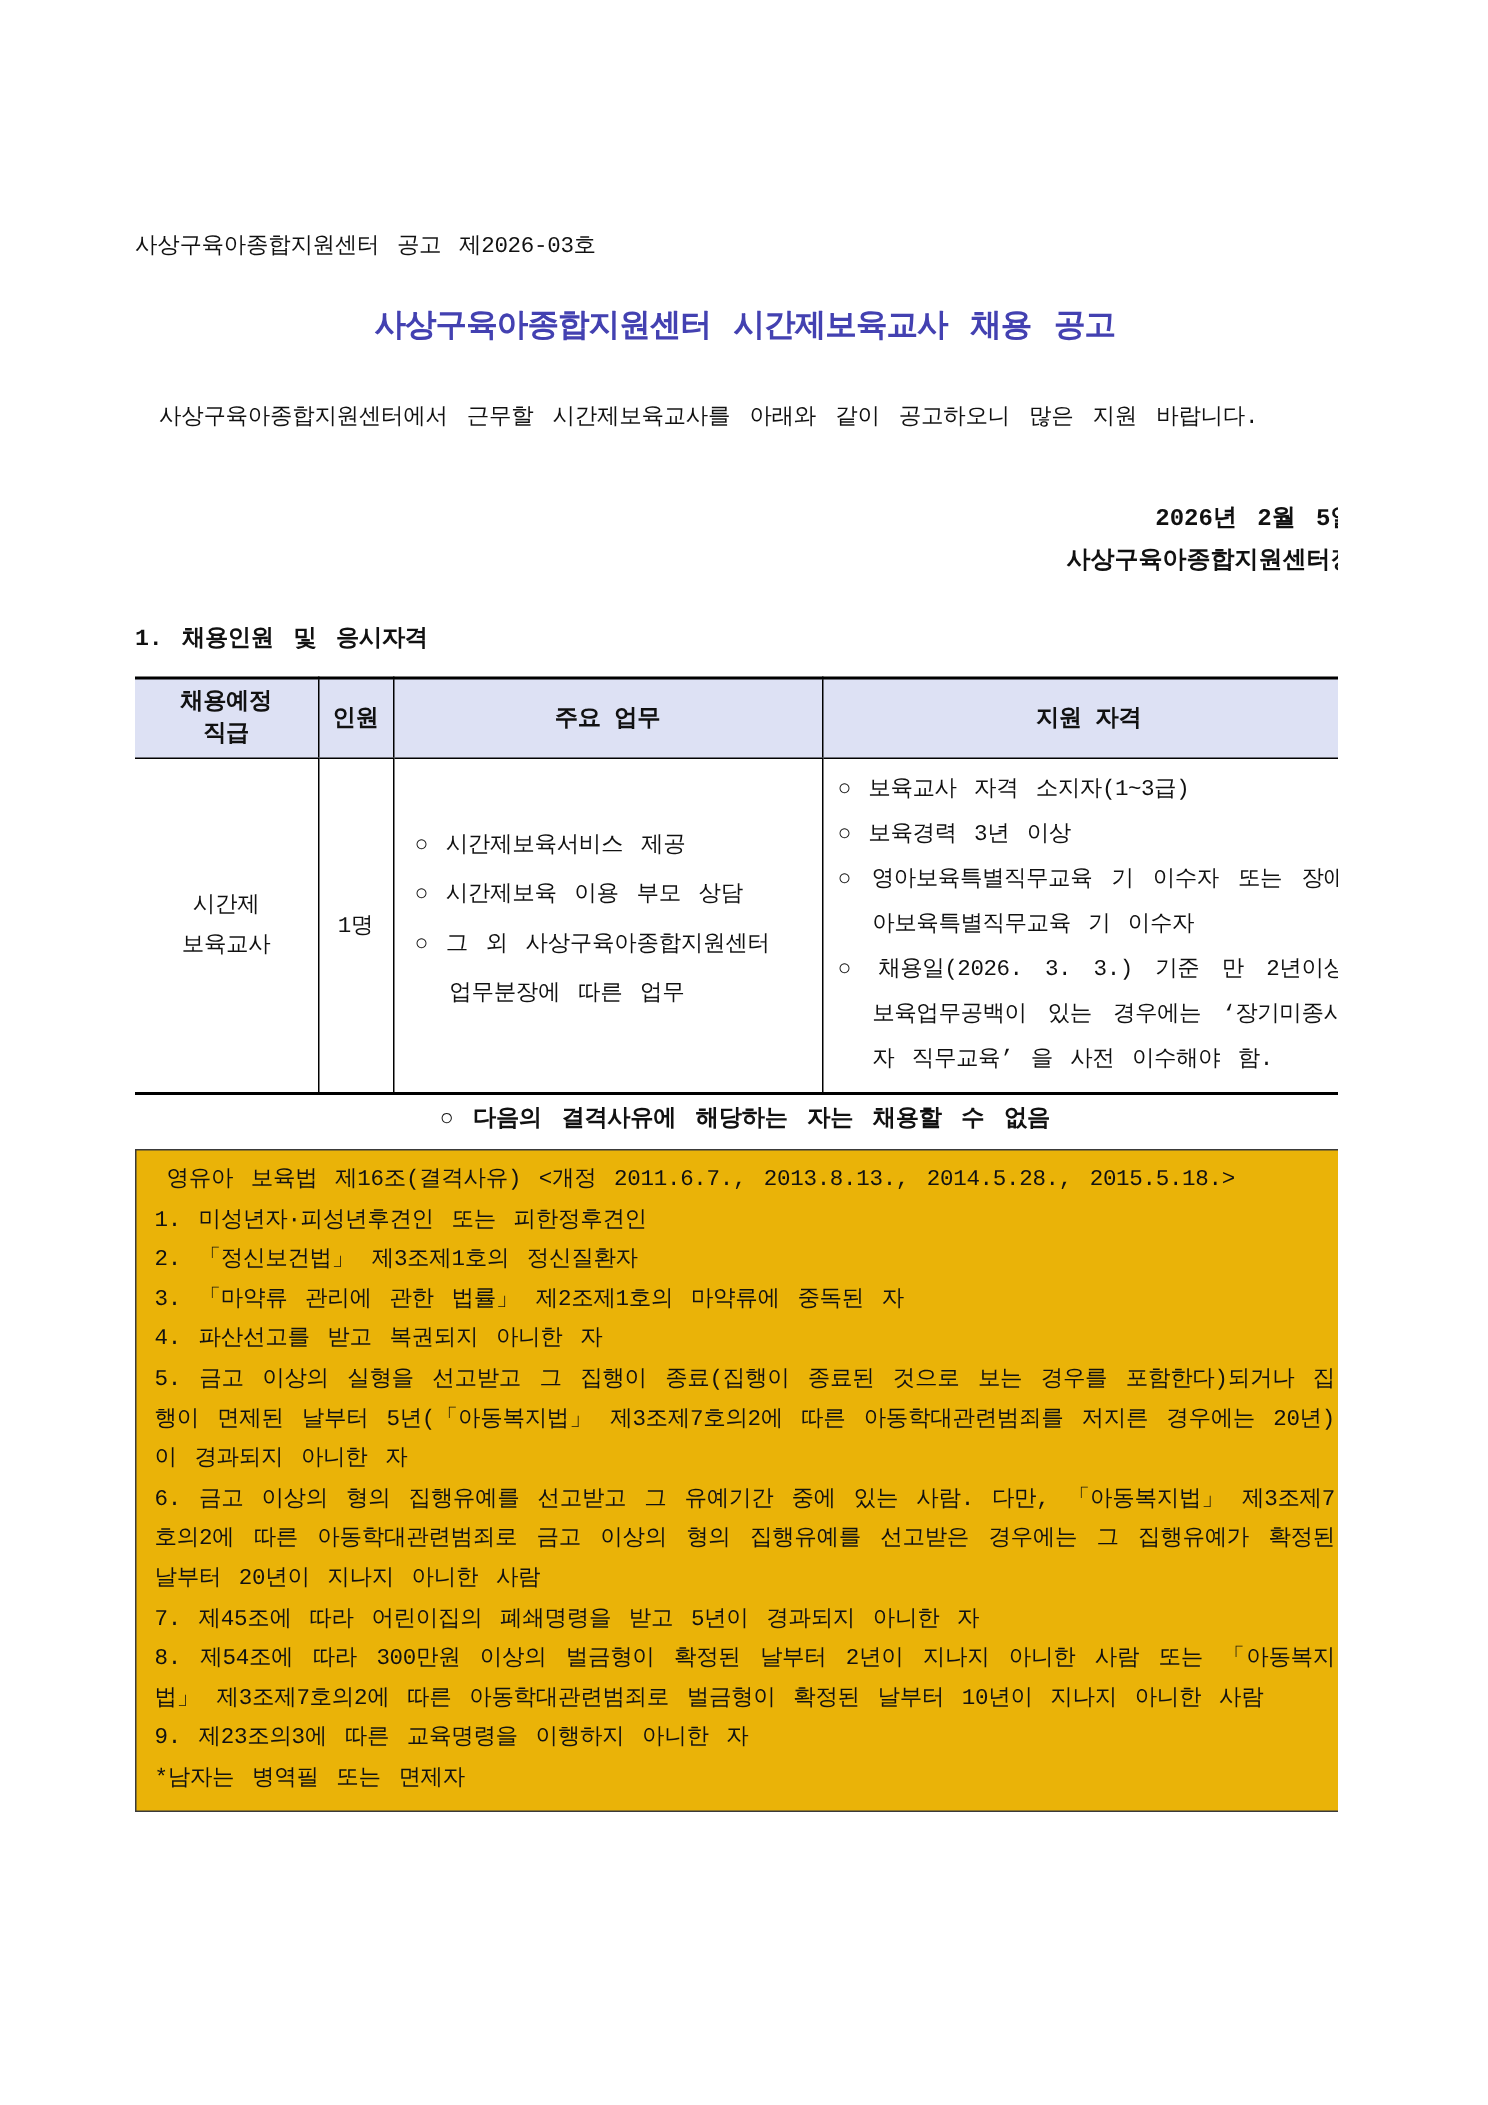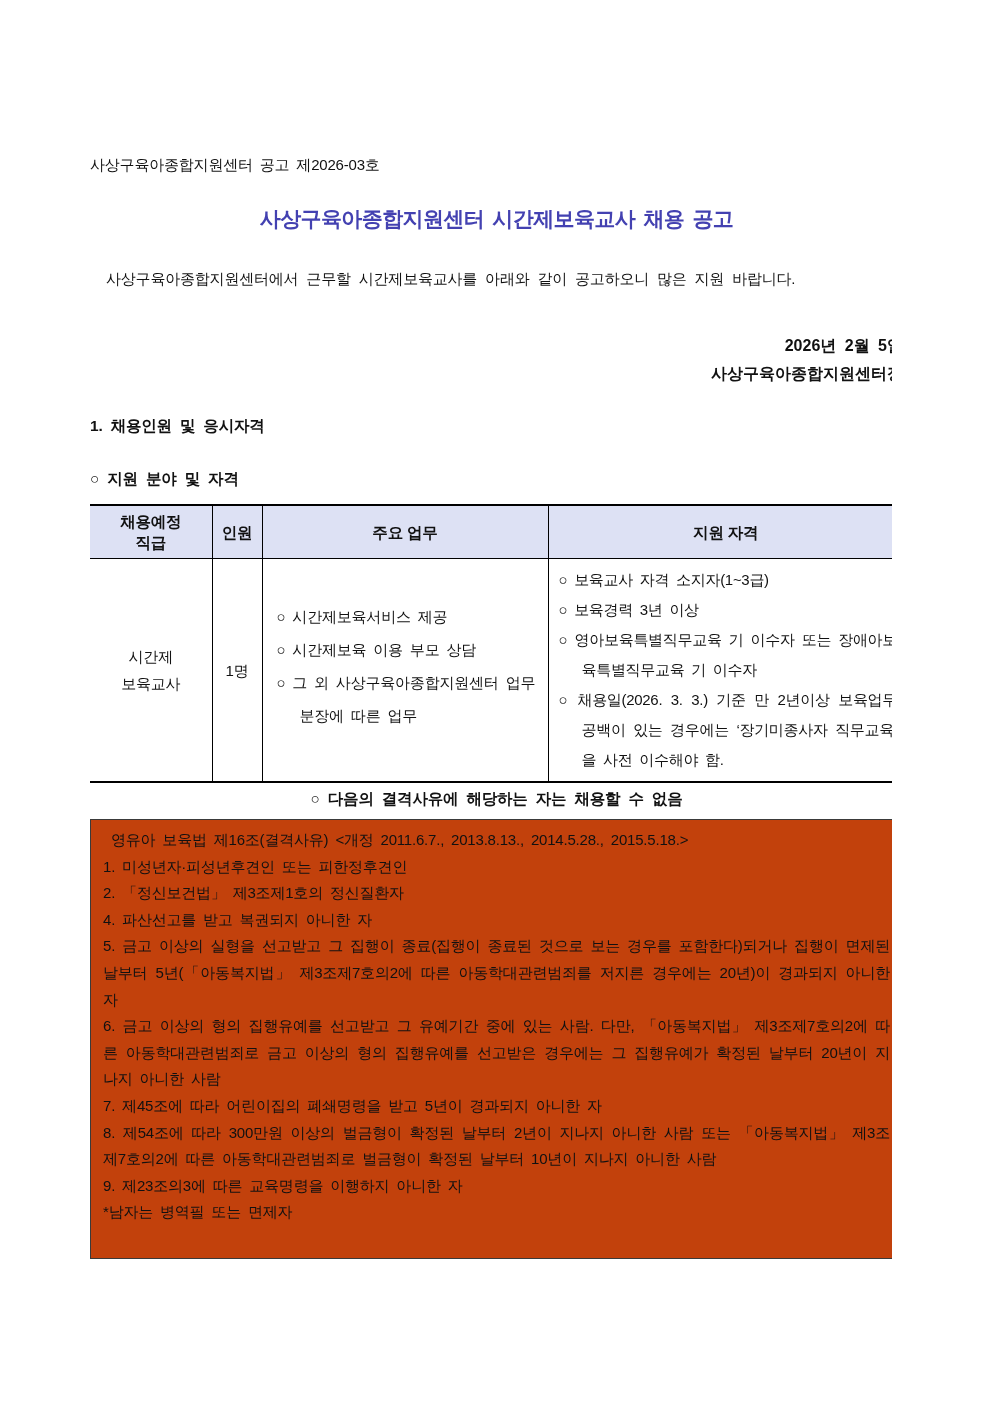--- a/index.html
+++ b/index.html
@@ -1,21 +1,21 @@
 <!DOCTYPE html>
 <html lang="ko"><head>
 <meta charset="utf-8">
 <style>
   html,body { margin:0; padding:0; background:#ffffff; }
   .page {
     position: relative;
     width: 892px;
     height: 1403px;
     background: #ffffff;
-    font-family: Liberation Sans, sans-serif;
+    font-family: Liberation Mono, monospace;
     color: #111111;
     overflow: hidden;
   }
   .content {
     position: absolute;
     left: 90px;
     top: 0;
     width: 813px;
     padding-top: 155px;
     box-sizing: border-box;
@@ -127,21 +127,21 @@
     text-indent: -23px;
     line-height: 30px;
     text-align: justify;
     letter-spacing: -0.3px;
     word-spacing: 3px;
   }
 
   .disq-box {
     margin-top: 10px;
     border: 1.5px solid #3a3a3a;
-    background: #c2410c;
+    background: #eab308;
     box-sizing: border-box;
     min-height: 440px;
     padding: 7px 12px 7px 12px;
   }
   .disq-box p {
     margin: 0;
     font-size: 15px;
     line-height: 26.6px;
     text-align: justify;
     letter-spacing: -0.2px;
@@ -159,21 +159,20 @@
 
     <div class="title">사상구육아종합지원센터 시간제보육교사 채용 공고</div>
 
     <div class="intro">사상구육아종합지원센터에서 근무할 시간제보육교사를 아래와 같이 공고하오니 많은 지원 바랍니다.</div>
 
     <div class="date-line">2026년 2월 5일</div>
     <div class="signer-line">사상구육아종합지원센터장</div>
 
     <div class="sec-heading">1. 채용인원 및 응시자격</div>
 
-    <div class="sub-heading">○ 지원 분야 및 자격</div>
 
     <table class="recruit">
       <colgroup>
         <col class="c-pos">
           <col class="c-cnt">
           <col class="c-duty">
           <col>
       </colgroup>
       <thead>
         <tr>
@@ -203,20 +202,21 @@
         </tr>
       </tbody>
     </table>
 
     <div class="sub-heading second">○ 다음의 결격사유에 해당하는 자는 채용할 수 없음</div>
 
     <div class="disq-box">
       <p class="first">영유아 보육법 제16조(결격사유)  &lt;개정 2011.6.7., 2013.8.13., 2014.5.28., 2015.5.18.&gt;</p>
       <p>1. 미성년자·피성년후견인 또는 피한정후견인</p>
       <p>2. 「정신보건법」 제3조제1호의 정신질환자</p>
+      <p>3. 「마약류 관리에 관한 법률」 제2조제1호의 마약류에 중독된 자</p>
       <p>4. 파산선고를 받고 복권되지 아니한 자</p>
       <p>5. 금고 이상의 실형을 선고받고 그 집행이 종료(집행이 종료된 것으로 보는 경우를 포함한다)되거나 집행이 면제된 날부터 5년(「아동복지법」 제3조제7호의2에 따른 아동학대관련범죄를 저지른 경우에는 20년)이 경과되지 아니한 자</p>
       <p>6. 금고 이상의 형의 집행유예를 선고받고 그 유예기간 중에 있는 사람. 다만, 「아동복지법」 제3조제7호의2에 따른 아동학대관련범죄로 금고 이상의 형의 집행유예를 선고받은 경우에는 그 집행유예가 확정된 날부터 20년이 지나지 아니한 사람</p>
       <p>7. 제45조에 따라 어린이집의 폐쇄명령을 받고 5년이 경과되지 아니한 자</p>
       <p>8. 제54조에 따라 300만원 이상의 벌금형이 확정된 날부터 2년이 지나지 아니한 사람 또는 「아동복지법」 제3조제7호의2에 따른 아동학대관련범죄로 벌금형이 확정된 날부터 10년이 지나지 아니한 사람</p>
       <p>9. 제23조의3에 따른 교육명령을 이행하지 아니한 자</p>
       <p>*남자는 병역필 또는 면제자</p>
     </div>
 
   </div>

